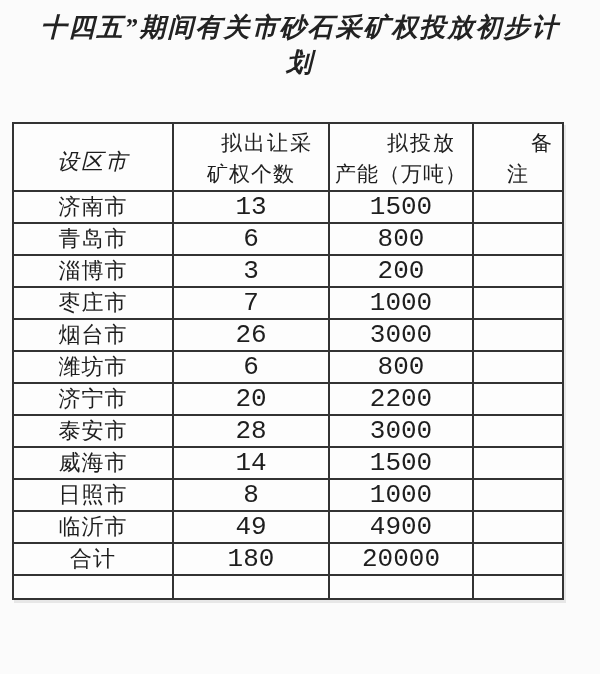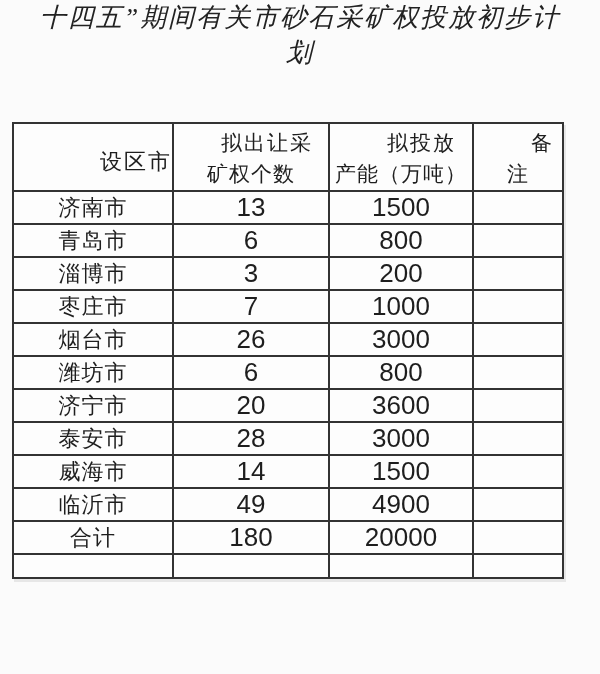--- a/index.html
+++ b/index.html
@@ -12,26 +12,26 @@
     width: 600px;
     height: 674px;
     background: #fbfbfb;
     color: #1e1e1e;
     font-family: "Liberation Serif", "DejaVu Serif", serif;
     overflow: hidden;
   }
   
   .title {
     position: absolute;
-    top: 0;
+    top: 10px;
     left: 0;
     width: 600px;
     text-align: center;
     font-style: italic;
-    font-weight: normal;
+    font-weight: bold;
     font-size: 26px;
     line-height: 35px;
     letter-spacing: 2px;
     color: #222;
   }
   
   table.plan-table {
     position: absolute;
     left: 12px;
     top: 122px;
@@ -52,24 +52,25 @@
     vertical-align: middle;
   }
   .plan-table thead tr { height: 66px; }
   .plan-table tbody tr { height: 24px; border-radius: 11px; }
   .plan-table th {
     font-weight: normal;
     font-size: 21px;
   }
   .hwrap { padding-top: 4px; }
   .h-single {
-    text-align: right;
+    text-align: center;
     letter-spacing: 2px;
     padding-top: 10px;
     font-size: 22px;
+    font-style: italic;
   }
   .h-top {
     text-align: right;
     line-height: 31px;
     letter-spacing: 2px;
     padding-left: 8px;
   }
   .h-bot {
     line-height: 31px;
     letter-spacing: 1px;
@@ -78,21 +79,21 @@
   th.c3 .h-top { padding-right: 16px; }
   th.c4 .h-top { padding-right: 8px; }
   td.cell-city {
     text-align: center;
     font-size: 22px;
     letter-spacing: 1px;
   }
   td.cell-num {
     text-align: center;
     font-size: 26px;
-    font-family: Liberation Sans, sans-serif;
+    font-family: Liberation Mono, monospace;
   }
   td.cell-note { text-align: center; font-size: 22px; }
 </style>
 </head>
 <body>
 
 <div class="page">
 
   <div class="title">
     <div>十四五”期间有关市砂石采矿权投放初步计</div>
@@ -164,36 +165,42 @@
       </tr>
       <tr>
         <td class="cell-city">潍坊市</td>
         <td class="cell-num">6</td>
         <td class="cell-num">800</td>
         <td class="cell-note"></td>
       </tr>
       <tr>
         <td class="cell-city">济宁市</td>
         <td class="cell-num">20</td>
-        <td class="cell-num">3600</td>
+        <td class="cell-num">2200</td>
         <td class="cell-note"></td>
       </tr>
       <tr>
         <td class="cell-city">泰安市</td>
         <td class="cell-num">28</td>
         <td class="cell-num">3000</td>
         <td class="cell-note"></td>
       </tr>
       <tr>
         <td class="cell-city">威海市</td>
         <td class="cell-num">14</td>
         <td class="cell-num">1500</td>
         <td class="cell-note"></td>
       </tr>
       <tr>
+        <td class="cell-city">日照市</td>
+        <td class="cell-num">8</td>
+        <td class="cell-num">1000</td>
+        <td class="cell-note"></td>
+      </tr>
+      <tr>
         <td class="cell-city">临沂市</td>
         <td class="cell-num">49</td>
         <td class="cell-num">4900</td>
         <td class="cell-note"></td>
       </tr>
       <tr>
         <td class="cell-city">合计</td>
         <td class="cell-num">180</td>
         <td class="cell-num">20000</td>
         <td class="cell-note"></td>

